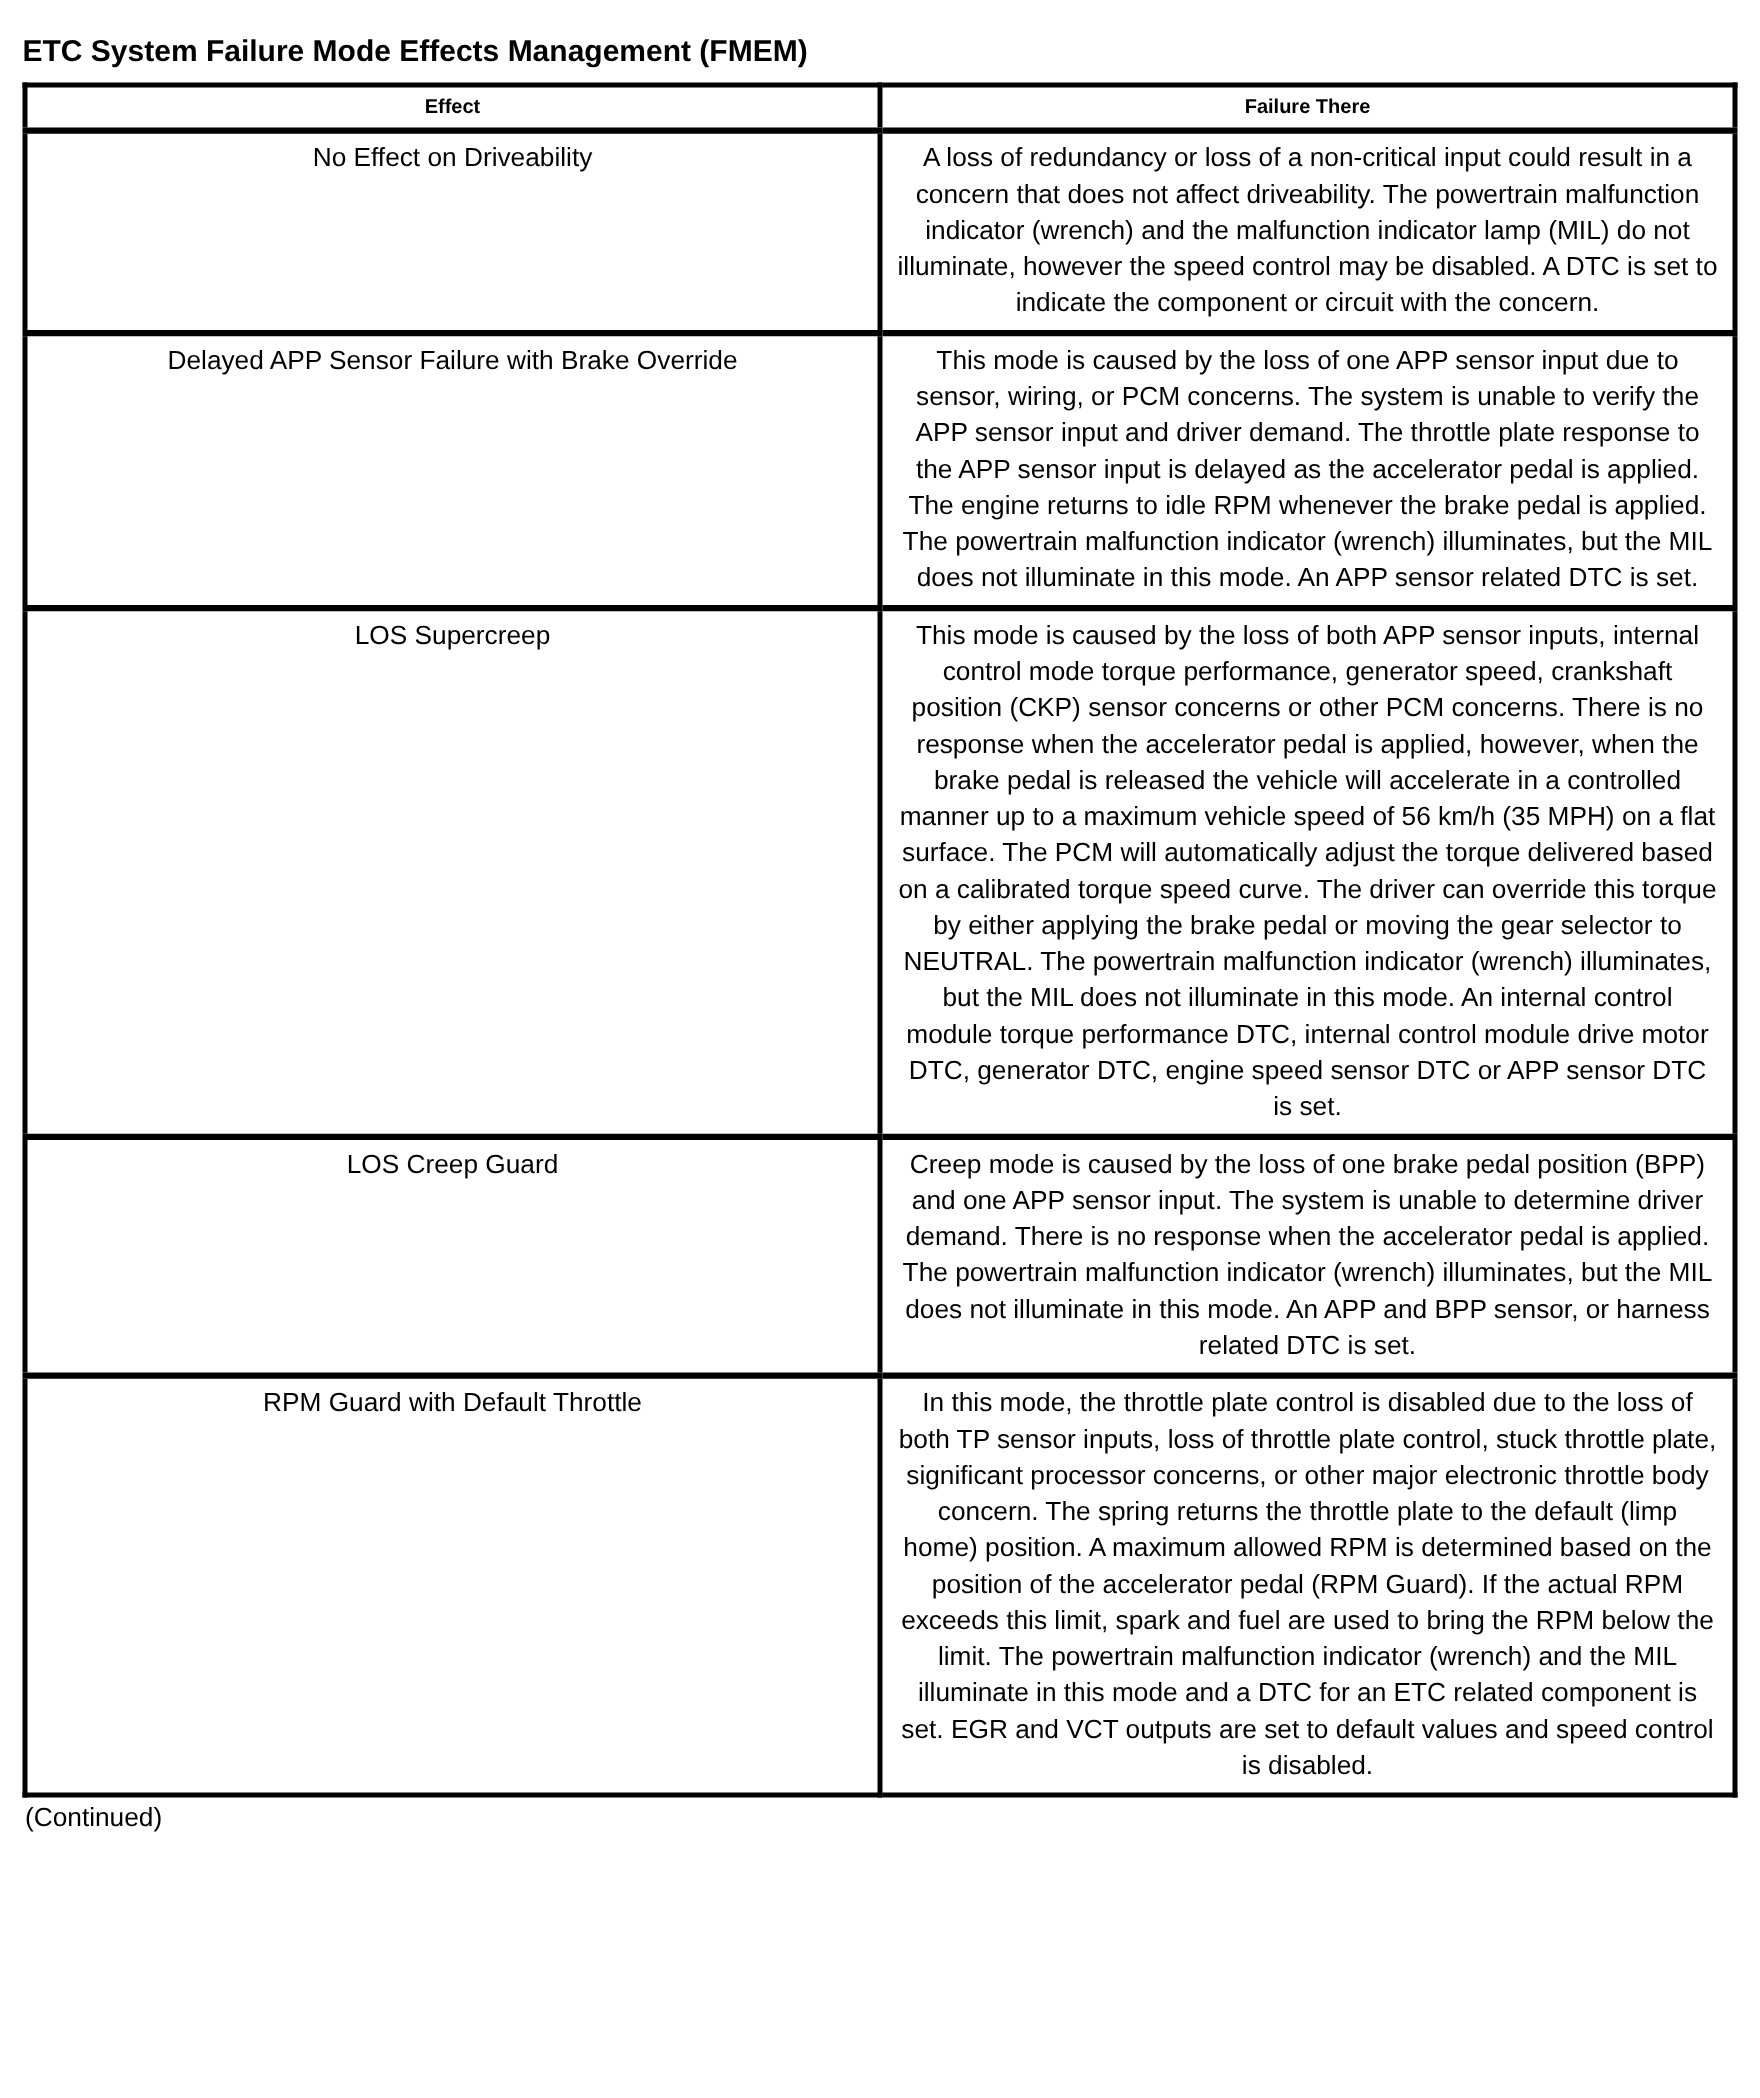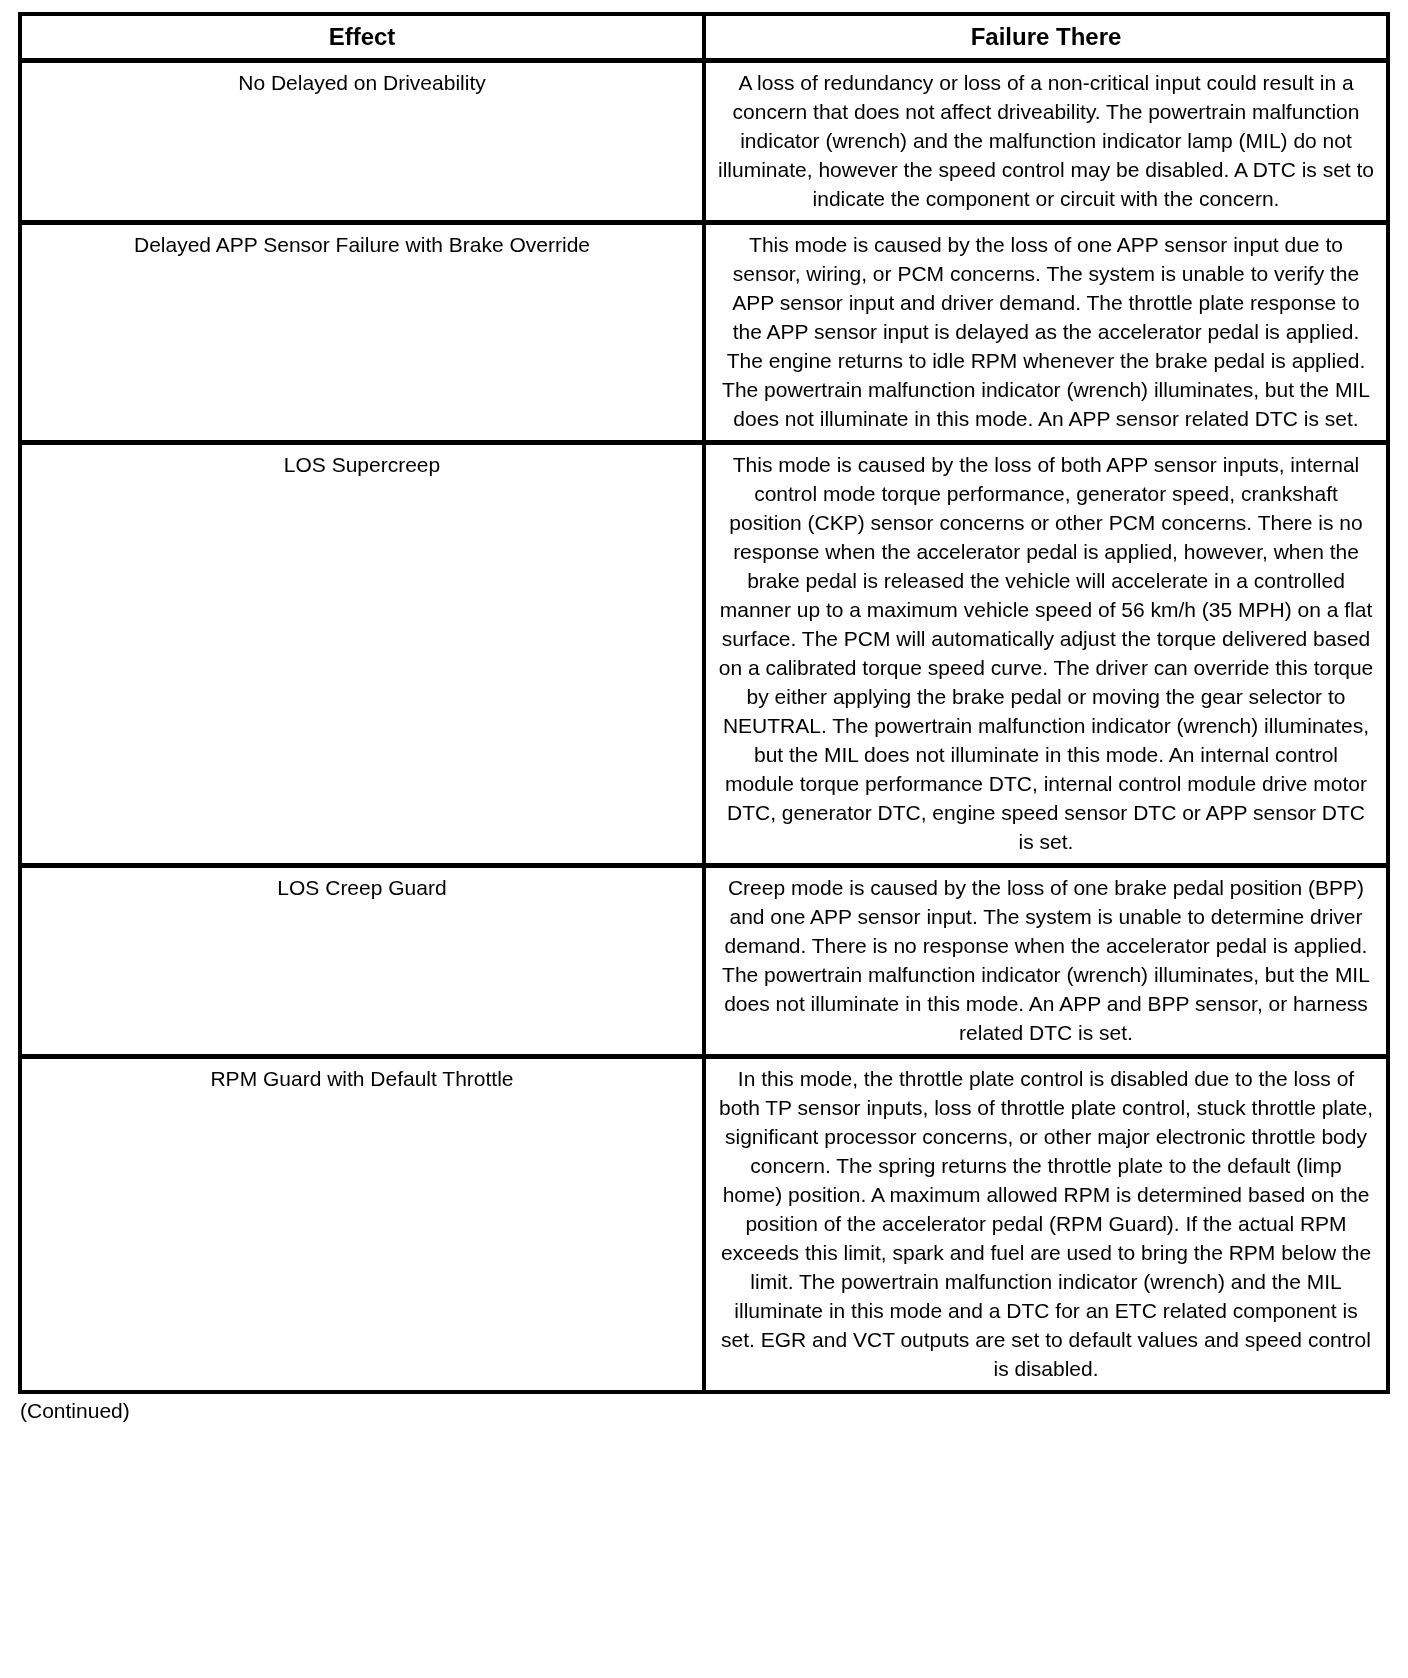--- a/index.html
+++ b/index.html
@@ -31,21 +31,21 @@
     background: #fff;
   }
   table.fmem th,
   table.fmem td {
     border: 4px solid #000;
   }
   table.fmem tr.data-row td {
     border-top-width: 5px;
   }
   table.fmem th {
-    font-size: 24px;
+    font-size: 16px;
     font-weight: bold;
     text-align: center;
     vertical-align: middle;
     padding: 7px 6px;
   }
   table.fmem td {
     font-size: 21px;
     line-height: 29px;
     text-align: center;
     vertical-align: top;
@@ -56,31 +56,32 @@
   .continued {
     font-size: 21px;
     margin: 5px 0 16px 2px;
   }
 </style>
 </head>
 <body>
 
 <div class="page">
 
+  <div class="doc-title">ETC System Failure Mode Effects Management (FMEM)</div>
 
   <table class="fmem">
     <thead>
       <tr>
         <th class="effect-cell">Effect</th>
         <th class="failure-cell">Failure There</th>
       </tr>
     </thead>
     <tbody>
       <tr class="data-row">
-        <td class="effect-cell">No Delayed on Driveability</td>
+        <td class="effect-cell">No Effect on Driveability</td>
         <td class="failure-cell">A loss of redundancy or loss of a non-critical input could result in a concern that does not affect driveability. The powertrain malfunction indicator (wrench) and the malfunction indicator lamp (MIL) do not illuminate, however the speed control may be disabled. A DTC is set to indicate the component or circuit with the concern.</td>
       </tr>
       <tr class="data-row">
         <td class="effect-cell">Delayed APP Sensor Failure with Brake Override</td>
         <td class="failure-cell">This mode is caused by the loss of one APP sensor input due to sensor, wiring, or PCM concerns. The system is unable to verify the APP sensor input and driver demand. The throttle plate response to the APP sensor input is delayed as the accelerator pedal is applied. The engine returns to idle RPM whenever the brake pedal is applied. The powertrain malfunction indicator (wrench) illuminates, but the MIL does not illuminate in this mode. An APP sensor related DTC is set.</td>
       </tr>
       <tr class="data-row">
         <td class="effect-cell">LOS Supercreep</td>
         <td class="failure-cell">This mode is caused by the loss of both APP sensor inputs, internal control mode torque performance, generator speed, crankshaft position (CKP) sensor concerns or other PCM concerns. There is no response when the accelerator pedal is applied, however, when the brake pedal is released the vehicle will accelerate in a controlled manner up to a maximum vehicle speed of 56 km/h (35 MPH) on a flat surface. The PCM will automatically adjust the torque delivered based on a calibrated torque speed curve. The driver can override this torque by either applying the brake pedal or moving the gear selector to NEUTRAL. The powertrain malfunction indicator (wrench) illuminates, but the MIL does not illuminate in this mode. An internal control module torque performance DTC, internal control module drive motor DTC, generator DTC, engine speed sensor DTC or APP sensor DTC is set.</td>
       </tr>

